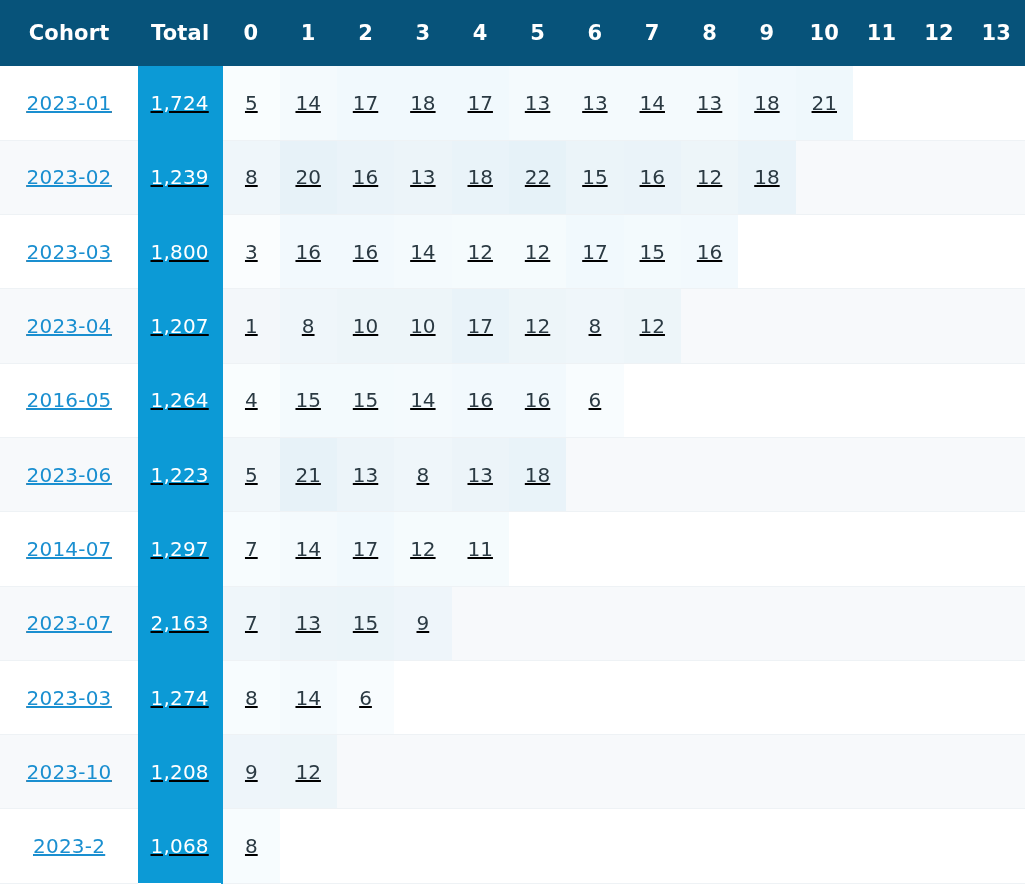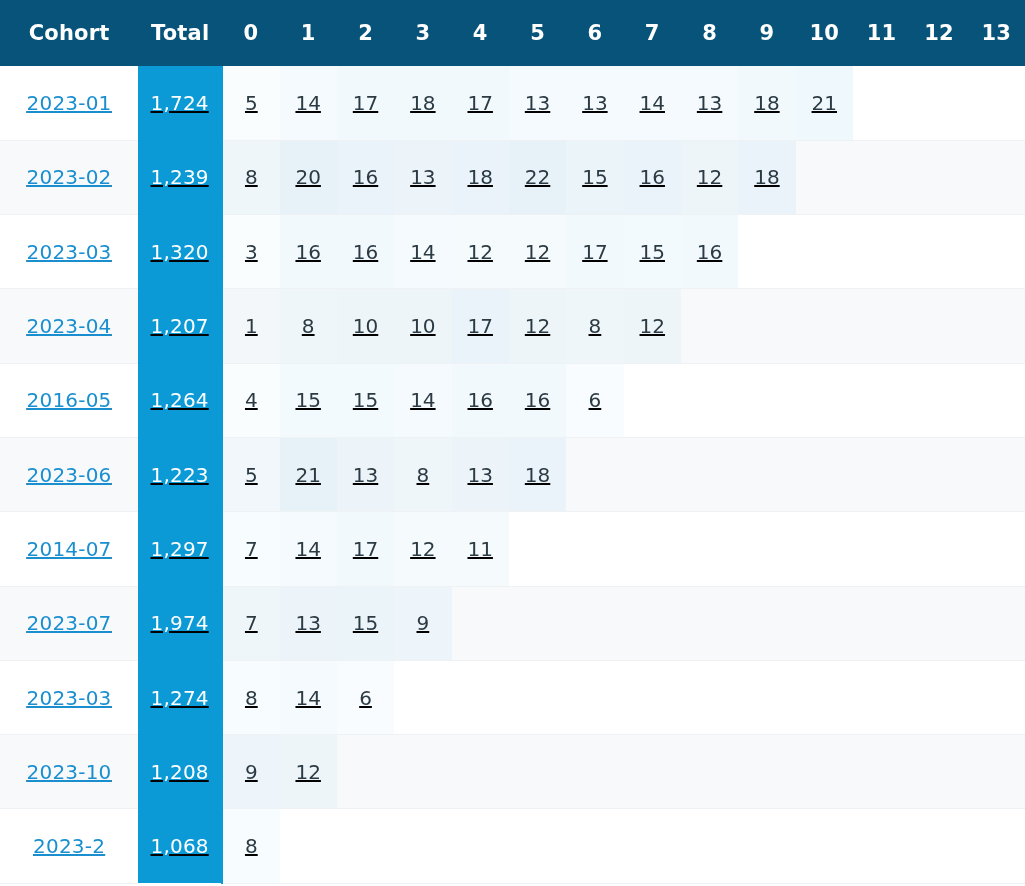--- a/index.html
+++ b/index.html
@@ -173,21 +173,21 @@
         <td class="cell-period"><span class="cell-tint" style="background: rgba(12, 154, 214, 0.055);"></span><span class="cell-value">16</span></td>
         <td class="cell-period"><span class="cell-tint" style="background: rgba(12, 154, 214, 0.043);"></span><span class="cell-value">12</span></td>
         <td class="cell-period"><span class="cell-tint" style="background: rgba(12, 154, 214, 0.06);"></span><span class="cell-value">18</span></td>
         <td class="cell-period empty"><span class="cell-value"></span></td>
         <td class="cell-period empty"><span class="cell-value"></span></td>
         <td class="cell-period empty"><span class="cell-value"></span></td>
         <td class="cell-period empty"><span class="cell-value"></span></td>
       </tr>
       <tr class="row-odd">
         <td class="cell-label"><a class="cohort-link">2023-03</a></td>
-        <td class="cell-total">1,320</td>
+        <td class="cell-total">1,800</td>
         <td class="cell-period first-period"><span class="cell-tint" style="background: rgba(12, 154, 214, 0.02);"></span><span class="cell-value">3</span></td>
         <td class="cell-period"><span class="cell-tint" style="background: rgba(12, 154, 214, 0.055);"></span><span class="cell-value">16</span></td>
         <td class="cell-period"><span class="cell-tint" style="background: rgba(12, 154, 214, 0.055);"></span><span class="cell-value">16</span></td>
         <td class="cell-period"><span class="cell-tint" style="background: rgba(12, 154, 214, 0.047);"></span><span class="cell-value">14</span></td>
         <td class="cell-period"><span class="cell-tint" style="background: rgba(12, 154, 214, 0.043);"></span><span class="cell-value">12</span></td>
         <td class="cell-period"><span class="cell-tint" style="background: rgba(12, 154, 214, 0.043);"></span><span class="cell-value">12</span></td>
         <td class="cell-period"><span class="cell-tint" style="background: rgba(12, 154, 214, 0.06);"></span><span class="cell-value">17</span></td>
         <td class="cell-period"><span class="cell-tint" style="background: rgba(12, 154, 214, 0.05);"></span><span class="cell-value">15</span></td>
         <td class="cell-period"><span class="cell-tint" style="background: rgba(12, 154, 214, 0.055);"></span><span class="cell-value">16</span></td>
         <td class="cell-period empty"><span class="cell-value"></span></td>
@@ -263,21 +263,21 @@
         <td class="cell-period empty"><span class="cell-value"></span></td>
         <td class="cell-period empty"><span class="cell-value"></span></td>
         <td class="cell-period empty"><span class="cell-value"></span></td>
         <td class="cell-period empty"><span class="cell-value"></span></td>
         <td class="cell-period empty"><span class="cell-value"></span></td>
         <td class="cell-period empty"><span class="cell-value"></span></td>
         <td class="cell-period empty"><span class="cell-value"></span></td>
       </tr>
       <tr class="row-even">
         <td class="cell-label"><a class="cohort-link">2023-07</a></td>
-        <td class="cell-total">1,974</td>
+        <td class="cell-total">2,163</td>
         <td class="cell-period first-period"><span class="cell-tint" style="background: rgba(12, 154, 214, 0.03);"></span><span class="cell-value">7</span></td>
         <td class="cell-period"><span class="cell-tint" style="background: rgba(12, 154, 214, 0.047);"></span><span class="cell-value">13</span></td>
         <td class="cell-period"><span class="cell-tint" style="background: rgba(12, 154, 214, 0.05);"></span><span class="cell-value">15</span></td>
         <td class="cell-period"><span class="cell-tint" style="background: rgba(12, 154, 214, 0.035);"></span><span class="cell-value">9</span></td>
         <td class="cell-period empty"><span class="cell-value"></span></td>
         <td class="cell-period empty"><span class="cell-value"></span></td>
         <td class="cell-period empty"><span class="cell-value"></span></td>
         <td class="cell-period empty"><span class="cell-value"></span></td>
         <td class="cell-period empty"><span class="cell-value"></span></td>
         <td class="cell-period empty"><span class="cell-value"></span></td>

